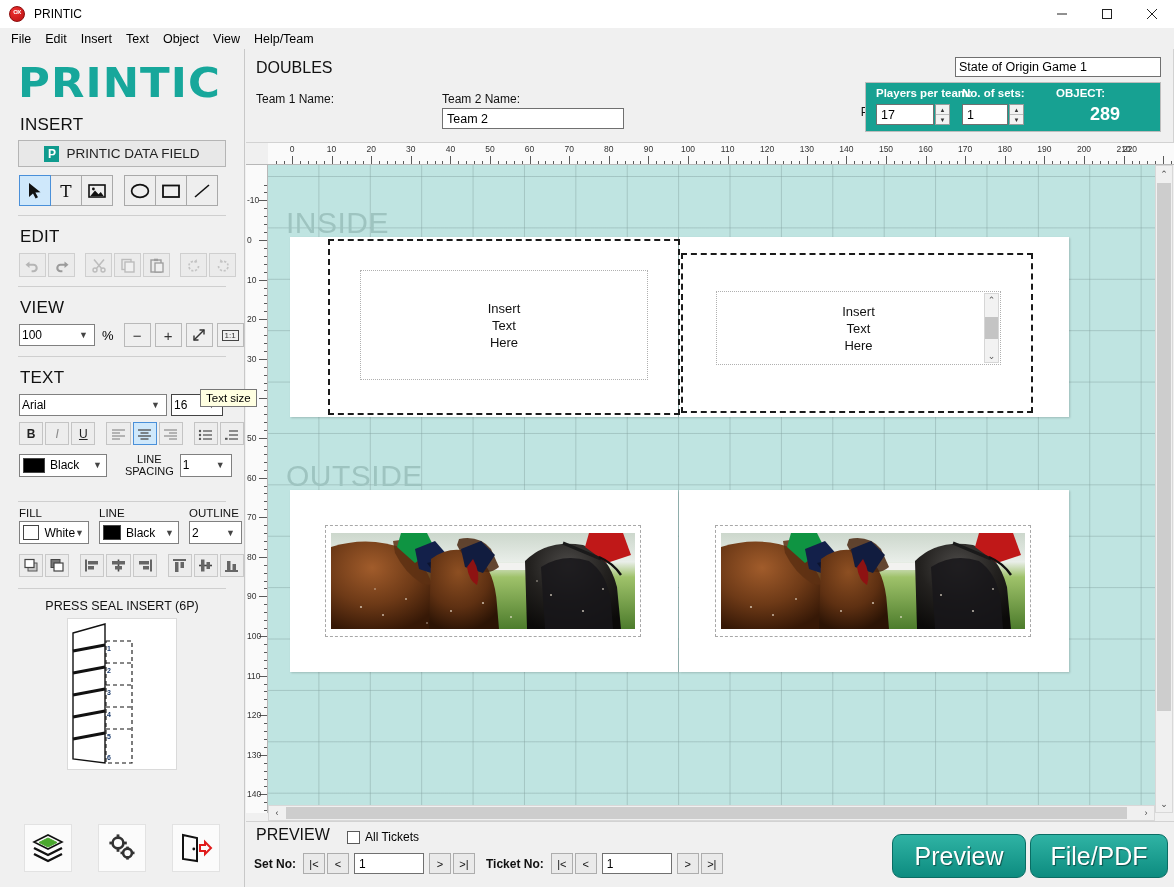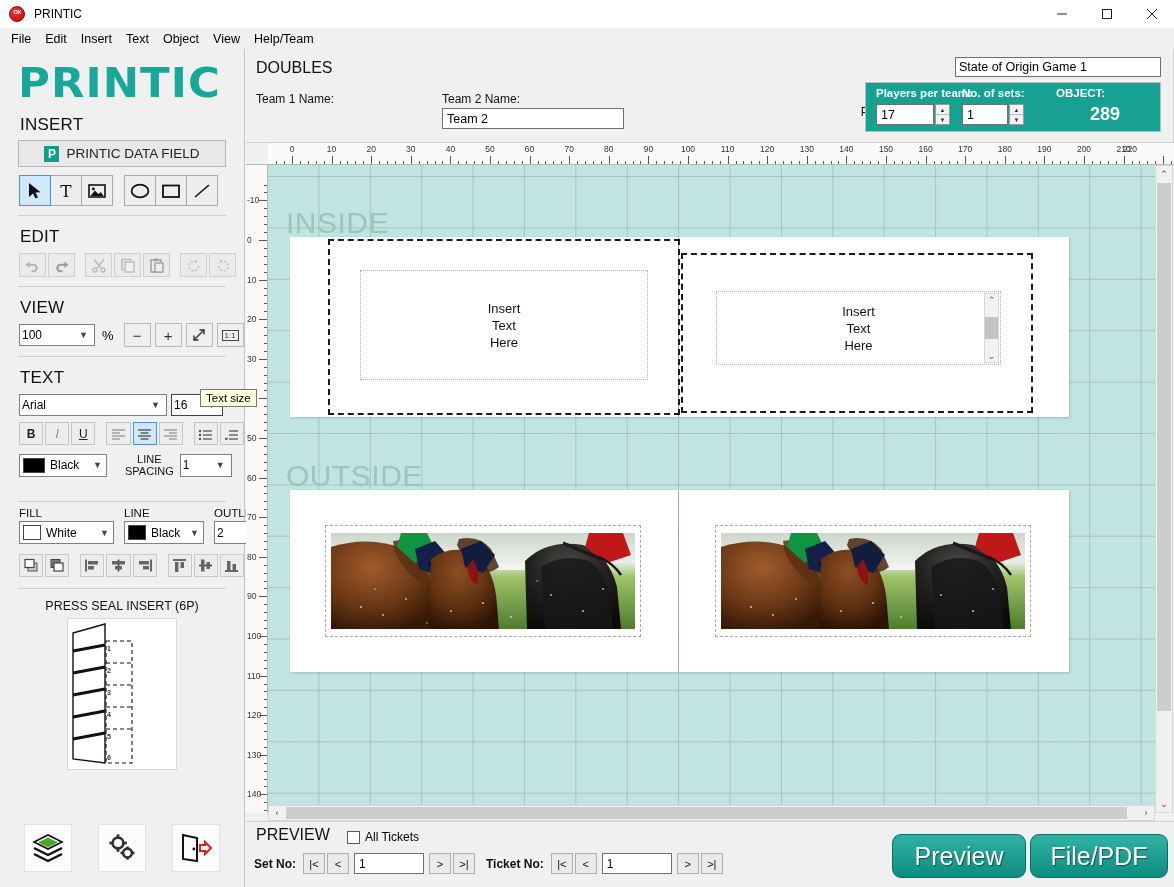--- a/index.html
+++ b/index.html
@@ -533,21 +533,21 @@
         <span>1</span>
         <span class="caret">▼</span>
       </div>
     </div>
 
     <div class="hr" style="margin-top:24px;"></div>
 
     <div class="olrow">
       <div class="olcol">
         <span class="olcap">FILL</span>
-        <div class="colorsel" style="width:95px;">
+        <div class="colorsel" style="width:70px;">
           <span class="swatch" style="background:#fff;width:18px;"></span>
           <span>White</span>
           <span class="caret">▼</span>
         </div>
       </div>
       <div class="olcol">
         <span class="olcap">LINE</span>
         <div class="colorsel" style="width:80px;">
           <span class="swatch" style="background:#000;width:18px;"></span>
           <span>Black</span>

